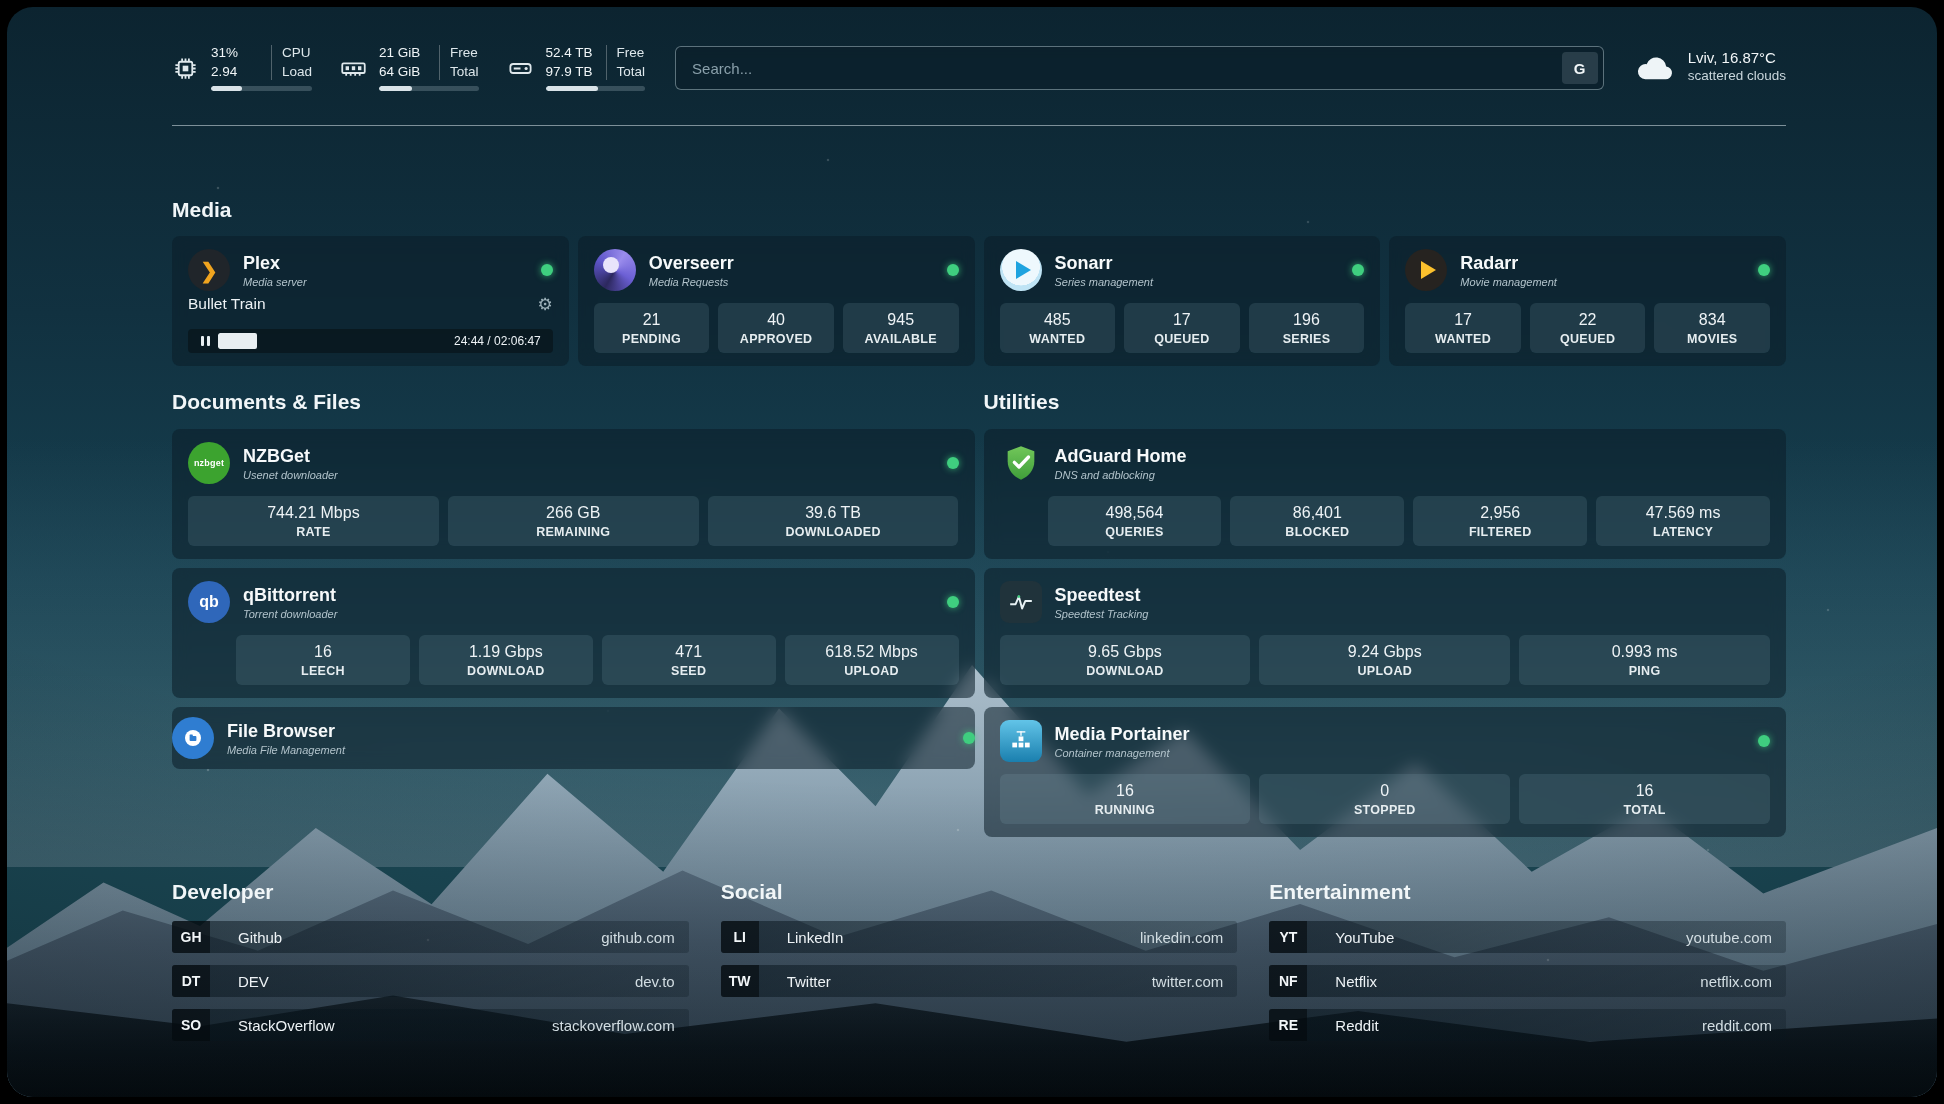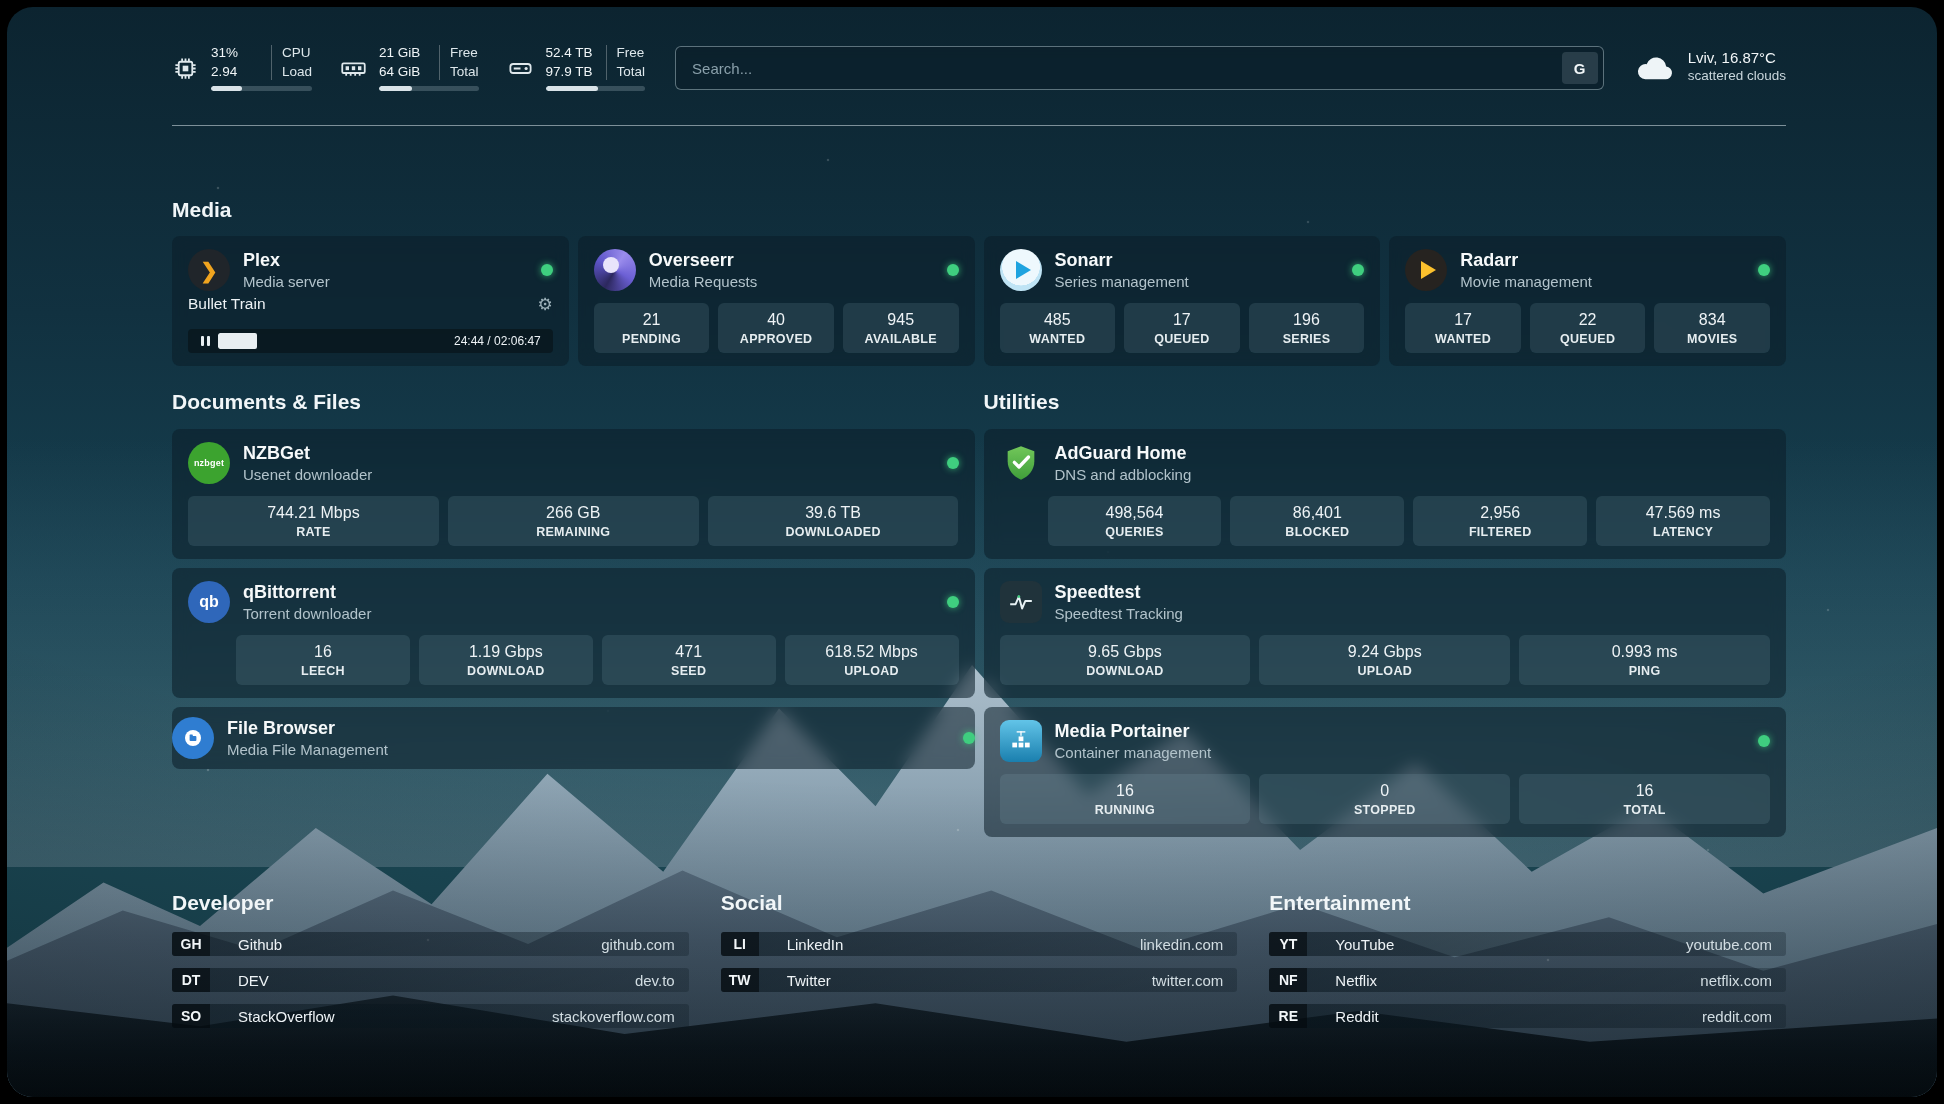--- a/index.html
+++ b/index.html
@@ -67,21 +67,21 @@
   .media-title{position:absolute;top:190px;left:0;}
   .media-grid{position:absolute;top:229px;left:0;right:0;display:grid;grid-template-columns:repeat(4,1fr);gap:9px;}
 
   .card{background:rgba(11,30,40,.55);backdrop-filter:blur(8px);border-radius:8px;
         padding:13px 16px;box-sizing:border-box;height:130px;display:flex;flex-direction:column;cursor:pointer;}
   .card-small{height:62px;justify-content:center;padding:10px 0;}
 
   .app-header{display:flex;align-items:center;gap:13px;}
   .app-names{display:flex;flex-direction:column;gap:2px;}
   .app-title{font-size:18px;font-weight:600;color:#f6f9fa;}
-  .app-sub{font-size:15px;color:#b2c3cb;}
+  .app-sub{font-size:11px;color:#b2c3cb;font-style:italic;}
   .dot{margin-left:auto;width:12px;height:12px;border-radius:50%;background:#3fce7f;box-shadow:0 0 7px rgba(63,206,127,.8);align-self:center;}
 
   .stats{margin-top:auto;display:grid;gap:9px;}
   .stats3{grid-template-columns:repeat(3,1fr);}
   .stats4{grid-template-columns:repeat(4,1fr);padding-left:48px;}
   .stat{background:rgba(150,188,204,.14);border-radius:6px;height:50px;display:flex;flex-direction:column;
         align-items:center;justify-content:center;gap:3px;}
   .stat-val{font-size:16px;color:#eef3f6;}
   .stat-lab{font-size:12.5px;font-weight:700;color:#e6edf0;letter-spacing:.3px;}
 
@@ -117,23 +117,23 @@
   .track{flex:1;height:16px;position:relative;border-radius:2px;overflow:hidden;}
   .track-fill{position:absolute;left:0;top:0;bottom:0;background:#e8eef1;border-radius:2px;}
   .time{font-size:12px;color:#eef3f6;padding:0 8px;white-space:nowrap;}
 
   
   .two-col{position:absolute;top:382px;left:0;right:0;display:grid;grid-template-columns:1fr 1fr;column-gap:9px;}
   .col{display:flex;flex-direction:column;gap:9px;}
   .col .sec-title{margin-bottom:5px;}
 
   
-  .bookmarks{position:absolute;top:872px;left:0;right:0;display:grid;grid-template-columns:repeat(3,1fr);gap:32px;margin-top:11px;}
+  .bookmarks{position:absolute;top:872px;left:0;right:0;display:grid;grid-template-columns:repeat(3,1fr);gap:32px;}
   .bm-title{margin-bottom:16px;}
-  .bm-row{height:24px;margin-bottom:12px;display:flex;align-items:center;border-radius:3px;overflow:hidden;
+  .bm-row{height:32px;margin-bottom:12px;display:flex;align-items:center;border-radius:3px;overflow:hidden;
           background:linear-gradient(90deg,rgba(8,21,29,.55),rgba(8,21,29,.28));cursor:pointer;}
   .bm-abbr{width:38px;height:36px;background:rgba(3,8,12,.6);color:#f2f6f8;font-weight:700;font-size:14px;
            display:grid;place-items:center;flex:0 0 auto;}
   .bm-name{padding-left:28px;font-size:15px;color:#eef3f6;}
   .bm-url{margin-left:auto;padding-right:14px;font-size:15px;color:#d2dde2;}
 </style>
 </head>
 <body>
 
 <div class="canvas">

